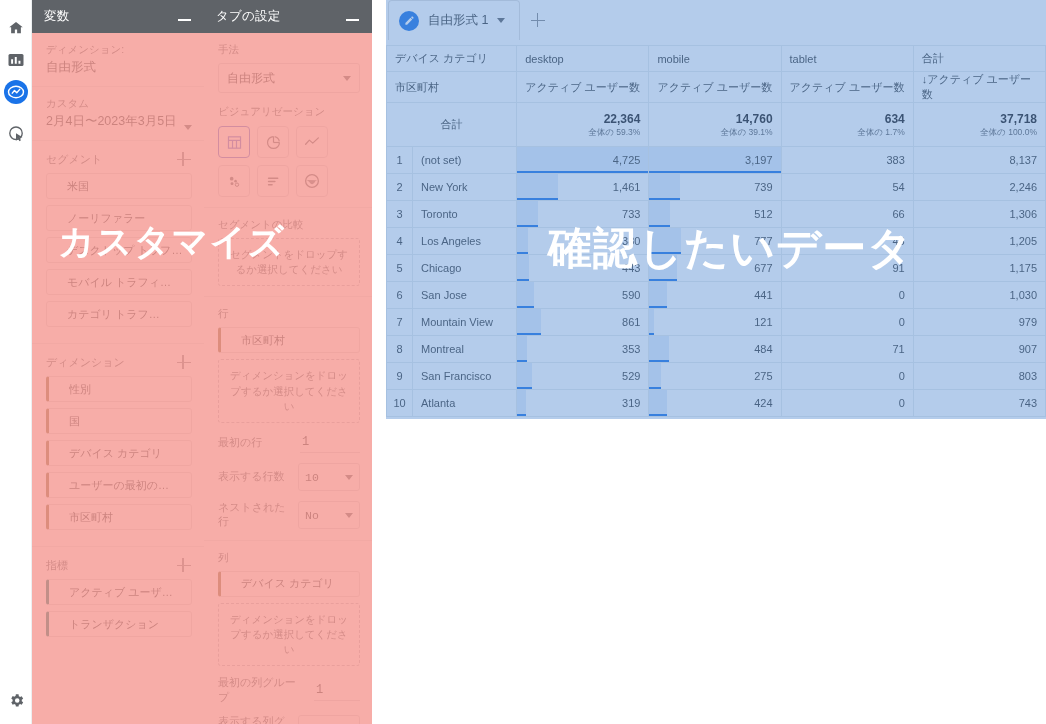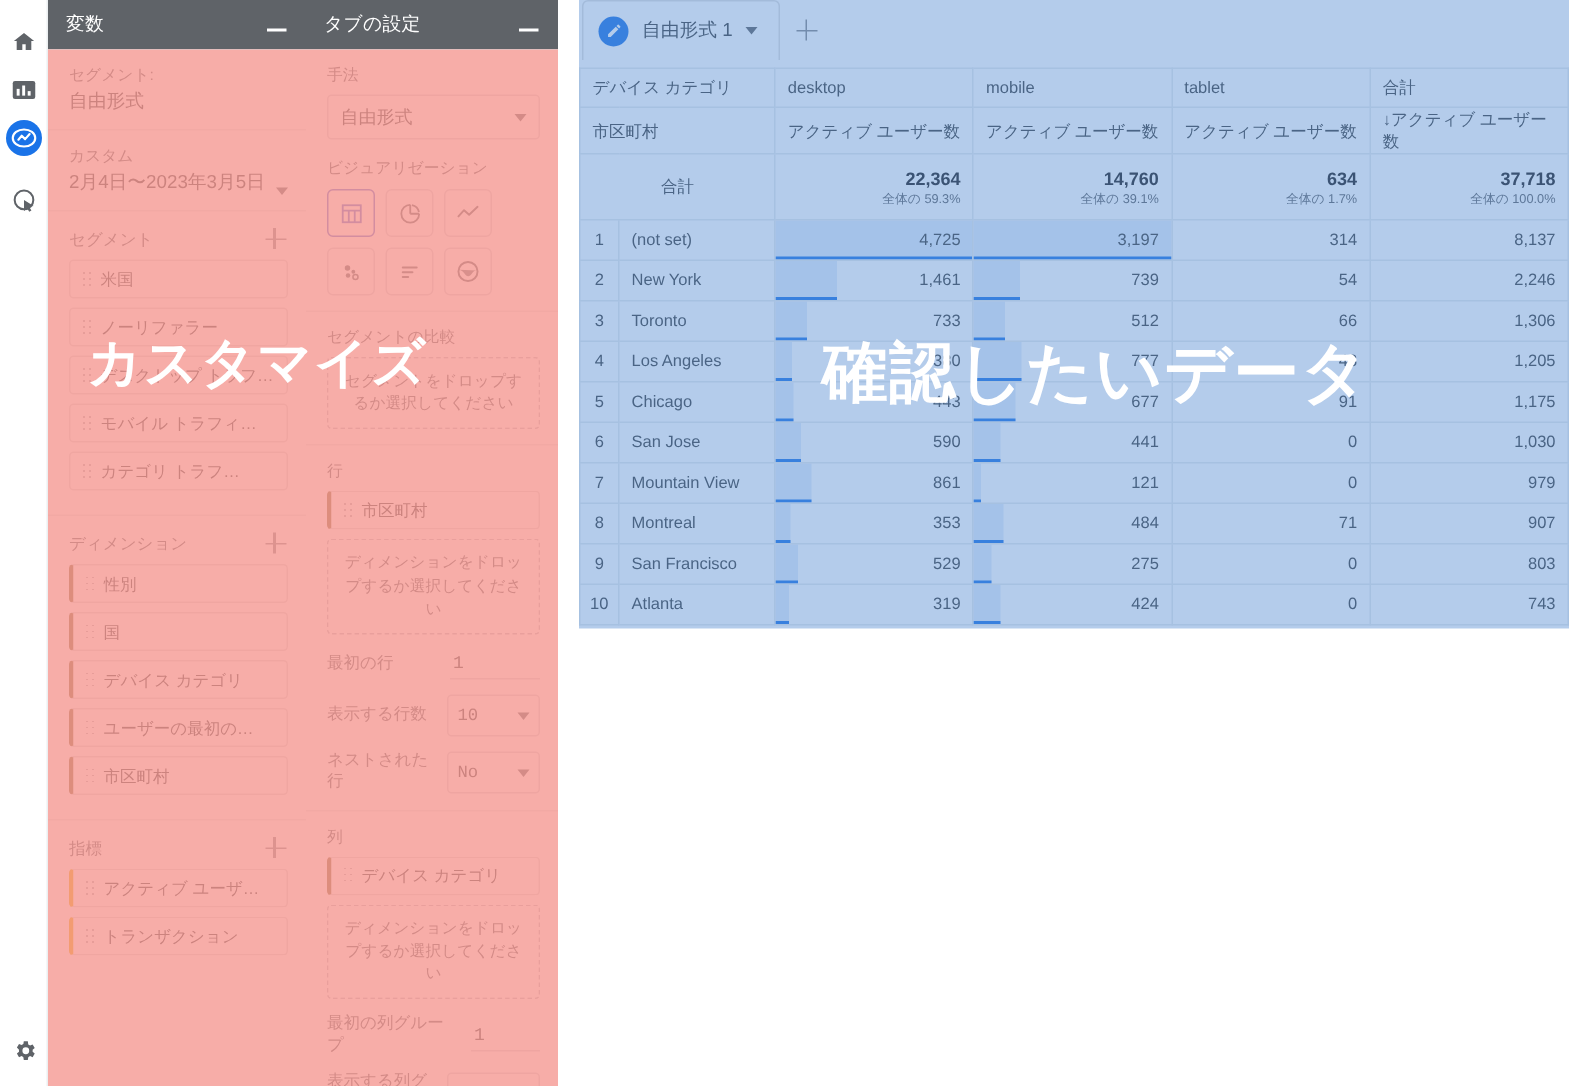--- a/index.html
+++ b/index.html
@@ -64,21 +64,21 @@
   .plus::before { left: 1px; top: 7.5px; width: 14px; height: 1.4px; }
   .plus::after  { top: 1px; left: 6.3px; height: 14px; width: 1.4px; }
 
   .chip {
     height: 26px; border: 1px solid #e0e0e0; border-radius: 3px;
     display: flex; align-items: center; gap: 6px;
     padding: 0 8px; margin-bottom: 6px; font-size: 11px; color: #3c4043;
     background: #fff; cursor: pointer; overflow: hidden; white-space: nowrap;
   }
   .chip.dim  { border-left: 3px solid #8a6d3b; }
-  .chip.met  { border-left: 3px solid #eab308; }
+  .chip.met  { border-left: 3px solid #0f766e; }
   .grip {
     width: 6px; height: 11px; flex: 0 0 6px; opacity: .45;
     background-image:
       radial-gradient(circle .7px at 1px 1px, #5f6368 99%, transparent),
       radial-gradient(circle .7px at 5px 1px, #5f6368 99%, transparent),
       radial-gradient(circle .7px at 1px 5px, #5f6368 99%, transparent),
       radial-gradient(circle .7px at 5px 5px, #5f6368 99%, transparent),
       radial-gradient(circle .7px at 1px 9px, #5f6368 99%, transparent),
       radial-gradient(circle .7px at 5px 9px, #5f6368 99%, transparent);
   }
@@ -245,21 +245,21 @@
   </div>
 
   <div class="panel" id="var-panel">
     <div class="panel-head">
       <span class="ttl">変数</span>
       <span class="minimize"></span>
     </div>
     <div class="panel-body">
 
       <div class="sec">
-        <div class="lbl-sm">セグメント:</div>
+        <div class="lbl-sm">ディメンション:</div>
         <div class="lbl-big">自由形式</div>
       </div>
 
       <div class="sec">
         <div class="lbl-sm">カスタム</div>
         <div class="date-row">
           <span class="dtxt">2月4日〜2023年3月5日</span>
           <span class="caret"></span>
         </div>
       </div>
@@ -519,21 +519,21 @@
           <td class="total-num">
             <span class="big">37,718</span>
             <span class="pct">全体の 100.0%</span>
           </td>
         </tr>
       <tr>
             <td class="rank">1</td>
             <td class="dimc">(not set)</td>
             <td class="numc"><span class="barfill" style="width: 100%;"></span><span class="barline" style="width: 100%;"></span><span class="val">4,725</span></td>
             <td class="numc"><span class="barfill" style="width: 100%;"></span><span class="barline" style="width: 100%;"></span><span class="val">3,197</span></td>
-            <td class="numc plain"><span class="val">314</span></td>
+            <td class="numc plain"><span class="val">383</span></td>
             <td class="numc plain"><span class="val">8,137</span></td>
           </tr>
           <tr>
             <td class="rank">2</td>
             <td class="dimc">New York</td>
             <td class="numc"><span class="barfill" style="width: 30.9206%;"></span><span class="barline" style="width: 30.9206%;"></span><span class="val">1,461</span></td>
             <td class="numc"><span class="barfill" style="width: 23.1154%;"></span><span class="barline" style="width: 23.1154%;"></span><span class="val">739</span></td>
             <td class="numc plain"><span class="val">54</span></td>
             <td class="numc plain"><span class="val">2,246</span></td>
           </tr>

